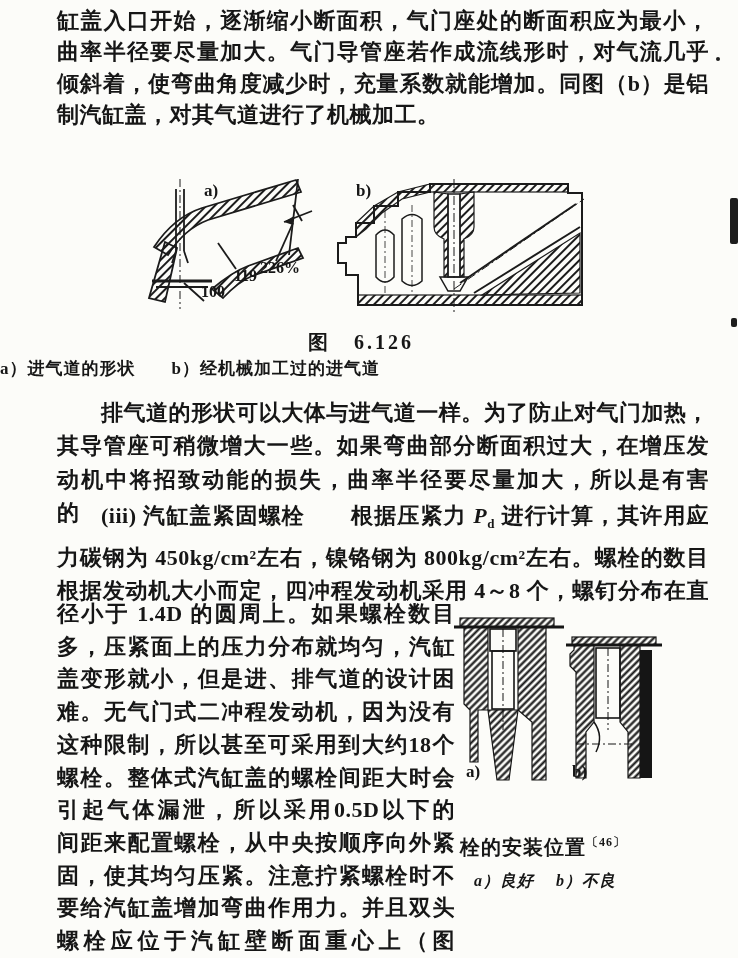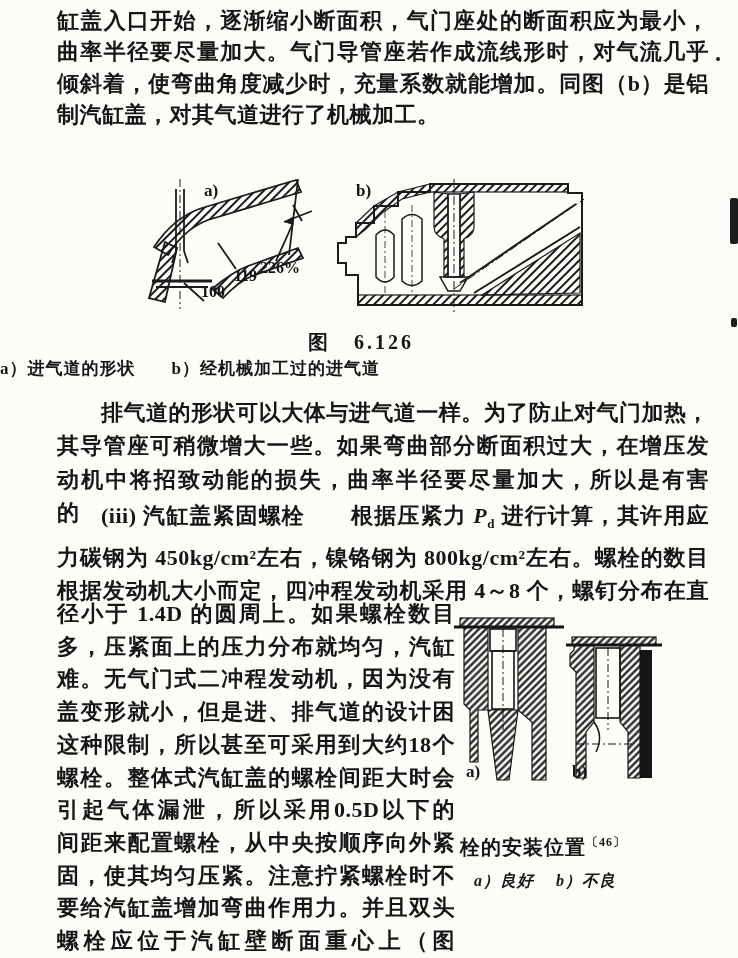--- a/index.html
+++ b/index.html
@@ -145,22 +145,22 @@
   <div class="tl full indent">
     <span>(iii) 汽缸盖紧固螺栓　　根据压紧力 </span><span class="varP">P</span><sub>d</sub><span> 进行计算，其许用应</span>
   </div>
   <div class="tl full">力碳钢为 450kg/cm²左右，镍铬钢为 800kg/cm²左右。螺栓的数目</div>
   <div class="tl full">根据发动机大小而定，四冲程发动机采用 4～8 个，螺钉分布在直</div>
 </section>
 
 <section class="para p3narrow">
   <div class="tl full">径小于 1.4D 的圆周上。如果螺栓数目</div>
   <div class="tl full">多，压紧面上的压力分布就均匀，汽缸</div>
+  <div class="tl full">盖变形就小，但是进、排气道的设计困</div>
   <div class="tl full">难。无气门式二冲程发动机，因为没有</div>
-  <div class="tl full">盖变形就小，但是进、排气道的设计困</div>
   <div class="tl full">这种限制，所以甚至可采用到大约18个</div>
   <div class="tl full">螺栓。整体式汽缸盖的螺栓间距大时会</div>
   <div class="tl full">引起气体漏泄，所以采用0.5D以下的</div>
   <div class="tl full">间距来配置螺栓，从中央按顺序向外紧</div>
   <div class="tl full">固，使其均匀压紧。注意拧紧螺栓时不</div>
   <div class="tl full">要给汽缸盖增加弯曲作用力。并且双头</div>
   <div class="tl">螺栓应位于汽缸壁断面重心上（图6.127）。</div>
 </section>
 
 <div class="fig127">

